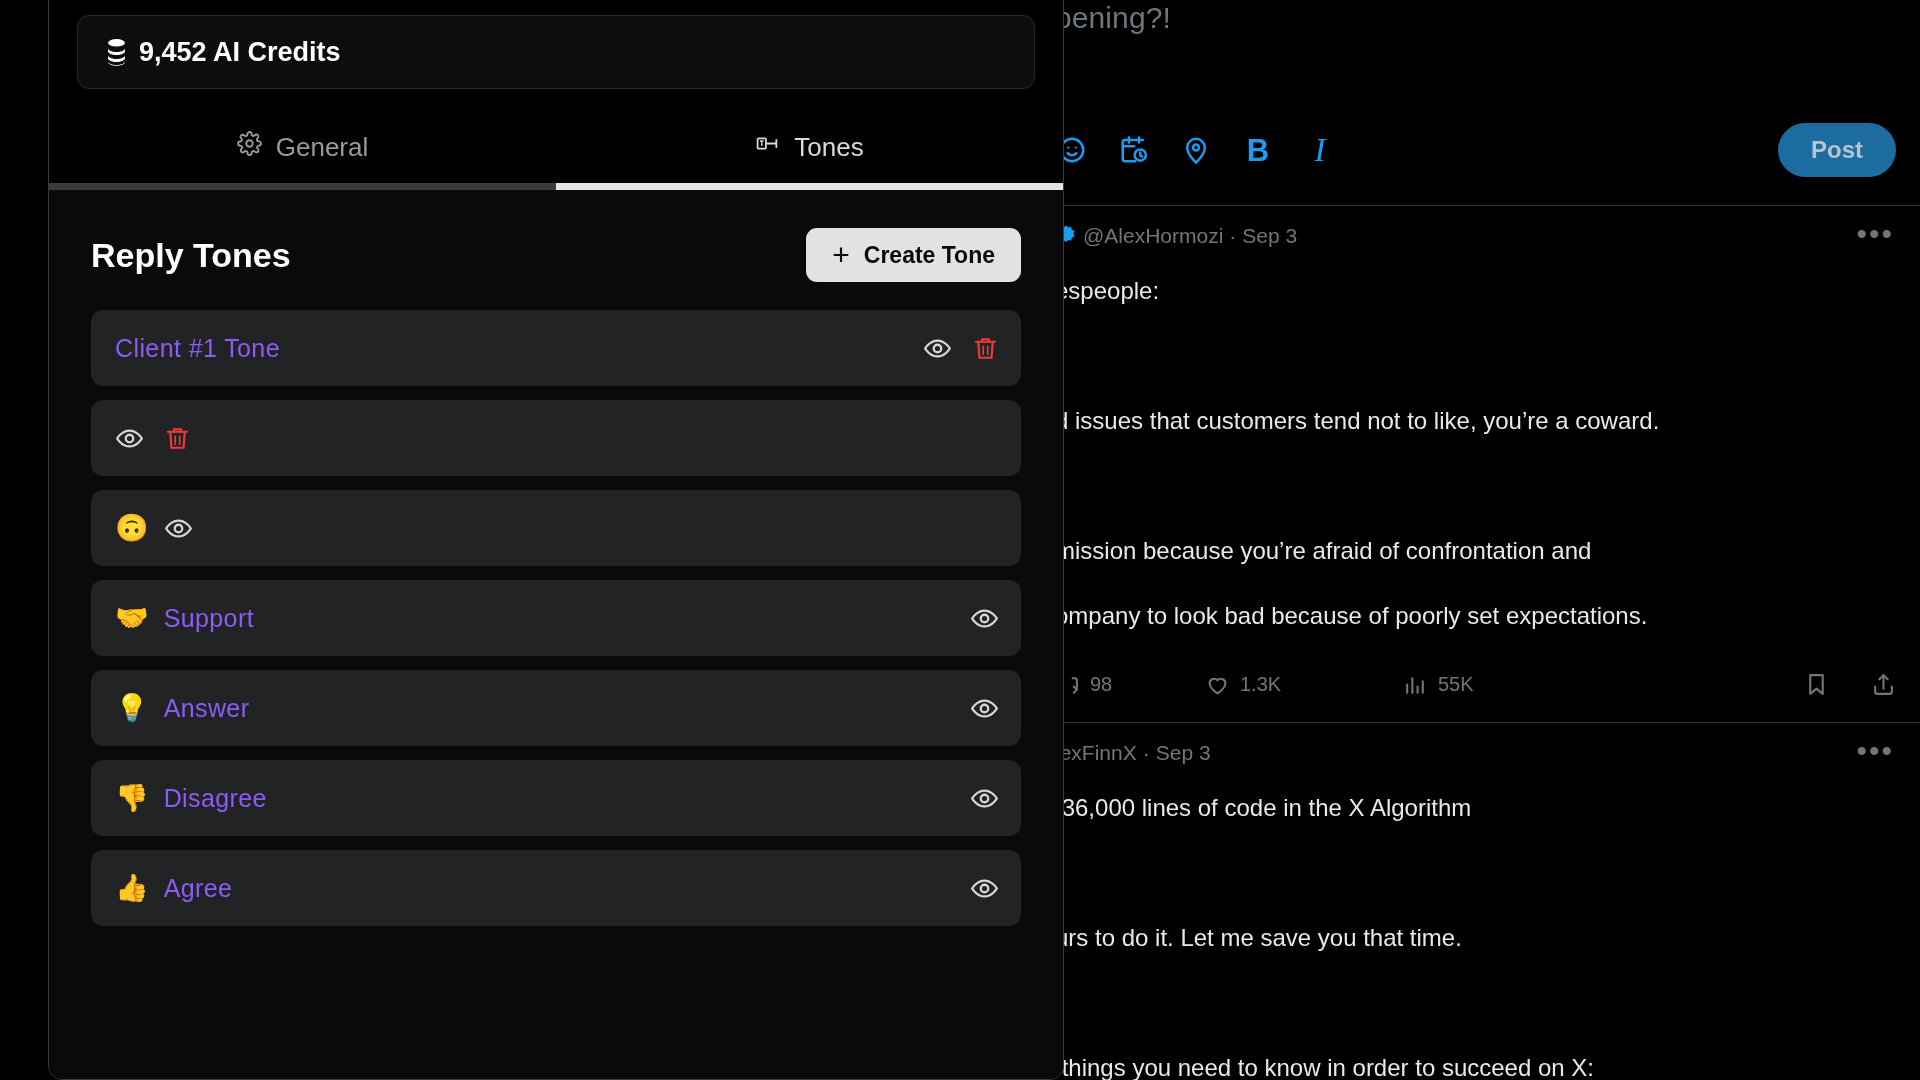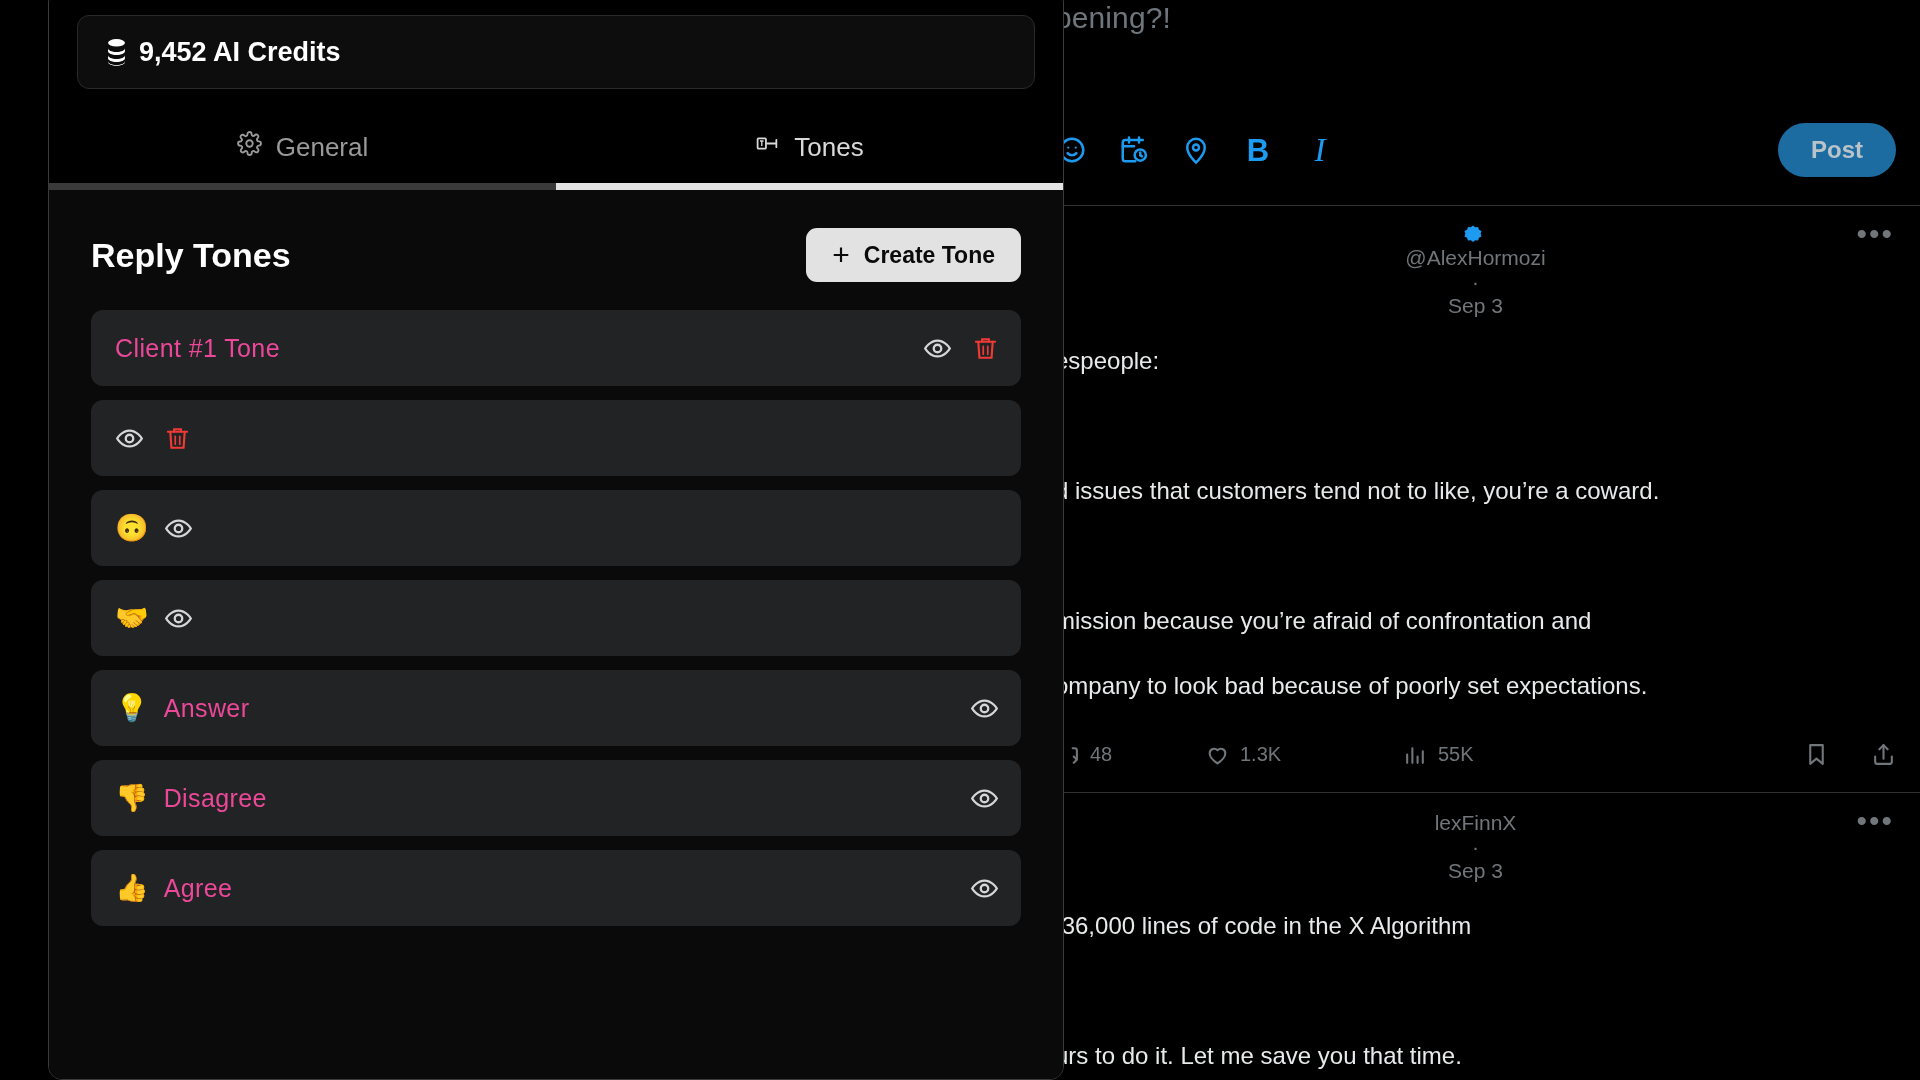--- a/index.html
+++ b/index.html
@@ -42,21 +42,21 @@
   .post-btn {
     margin-left: auto;
     background: #1d6ca1; color: #b9c3ca;
     border: none; border-radius: 9999px;
     padding: 13px 33px; font-size: 24px; font-weight: bold;
     font-family: "Liberation Sans", sans-serif;
     cursor: pointer;
   }
 
   .tweet { padding: 18px 24px 10px 24px; border-bottom: 1px solid #2f3336; position: relative; }
-  .tw-head { display: flex; align-items: center; font-size: 21px; flex-direction: column; }
+  .tw-head { display: flex; font-size: 21px; }
   .tw-verified { color: #1d9bf0; margin-right: 6px; display: inline-flex; }
   .tw-verified svg { width: 22px; height: 22px; }
   .tw-handle { color: #71767b; }
   .tw-dot { color: #71767b; margin: 0 6px; }
   .tw-date { color: #71767b; }
   .tw-more {
     position: absolute; right: 26px; color: #71767b;
     font-size: 30px; line-height: 12px; letter-spacing: 2px;
     cursor: pointer; top: 22px;
   }
@@ -120,21 +120,21 @@
   .plus { font-size: 30px; font-weight: 400; line-height: 1; }
 
   .tone-row {
     background: #222325; border-radius: 12px;
     height: 76px; margin-bottom: 14px;
     display: flex; align-items: center;
     padding: 0 22px 0 24px;
     cursor: pointer;
   }
   .tone-emoji { font-size: 27px; margin-right: 15px; line-height: 1; }
-  .tone-name { color: #ec4899; font-size: 25px; letter-spacing: .4px; flex: 1; }
+  .tone-name { color: #8b5cf6; font-size: 25px; letter-spacing: .4px; flex: 1; }
   .row-icons { display: flex; align-items: center; gap: 20px; }
   .eye-btn { color: #d6d6d6; display: flex; cursor: pointer; }
   .eye-btn svg { width: 29px; height: 29px; }
   .trash-btn { color: #f03a36; display: flex; cursor: pointer; }
   .trash-btn svg { width: 27px; height: 27px; }
 </style>
 </head>
 <body>
 
 <div id="root">
@@ -198,21 +198,21 @@
 mission because you’re afraid of confrontation and
 ompany to look bad because of poorly set expectations.</div>
       <div class="tw-actions">
         <span class="act act-rt">
           <svg viewBox="0 0 24 24" fill="none" stroke="currentColor" stroke-width="2" stroke-linecap="round" stroke-linejoin="round">
             <path d="M7 18H5a2 2 0 0 1-2-2V8"></path>
               <path d="M6 5l-3 3 3 3" transform="translate(0,-1)"></path>
             <path d="M17 6h2a2 2 0 0 1 2 2v8"></path>
               <path d="M18 19l3-3-3-3" transform="translate(0,1)"></path>
           </svg>
-          <span>48</span>
+          <span>98</span>
         </span>
         <span class="act act-like">
           <svg viewBox="0 0 24 24" fill="none" stroke="currentColor" stroke-width="2">
             <path d="M12 20.5s-7.5-4.8-7.5-9.8a4.3 4.3 0 0 1 7.5-2.8 4.3 4.3 0 0 1 7.5 2.8c0 5-7.5 9.8-7.5 9.8z" stroke-linejoin="round"></path>
           </svg>
           <span>1.3K</span>
         </span>
         <span class="act act-views">
           <svg viewBox="0 0 24 24" fill="none" stroke="currentColor" stroke-width="2" stroke-linecap="round">
             <path d="M4 20V12M9 20V6M14 20V14M19 20V9"></path>
@@ -346,20 +346,21 @@
               <span class="eye-btn">
                 <svg viewBox="0 0 24 24" fill="none" stroke="currentColor" stroke-width="1.9">
                   <path d="M1.8 12S5.6 5.4 12 5.4 22.2 12 22.2 12 18.4 18.6 12 18.6 1.8 12 1.8 12z"></path>
                   <circle cx="12" cy="12" r="3.1"></circle>
                 </svg>
               </span>
             </span>
           </div>
           <div class="tone-row">
             <span class="tone-emoji">🤝</span>
+            <span class="tone-name">Support</span>
             <span class="row-icons">
               <span class="eye-btn">
                 <svg viewBox="0 0 24 24" fill="none" stroke="currentColor" stroke-width="1.9">
                   <path d="M1.8 12S5.6 5.4 12 5.4 22.2 12 22.2 12 18.4 18.6 12 18.6 1.8 12 1.8 12z"></path>
                   <circle cx="12" cy="12" r="3.1"></circle>
                 </svg>
               </span>
             </span>
           </div>
           <div class="tone-row">

